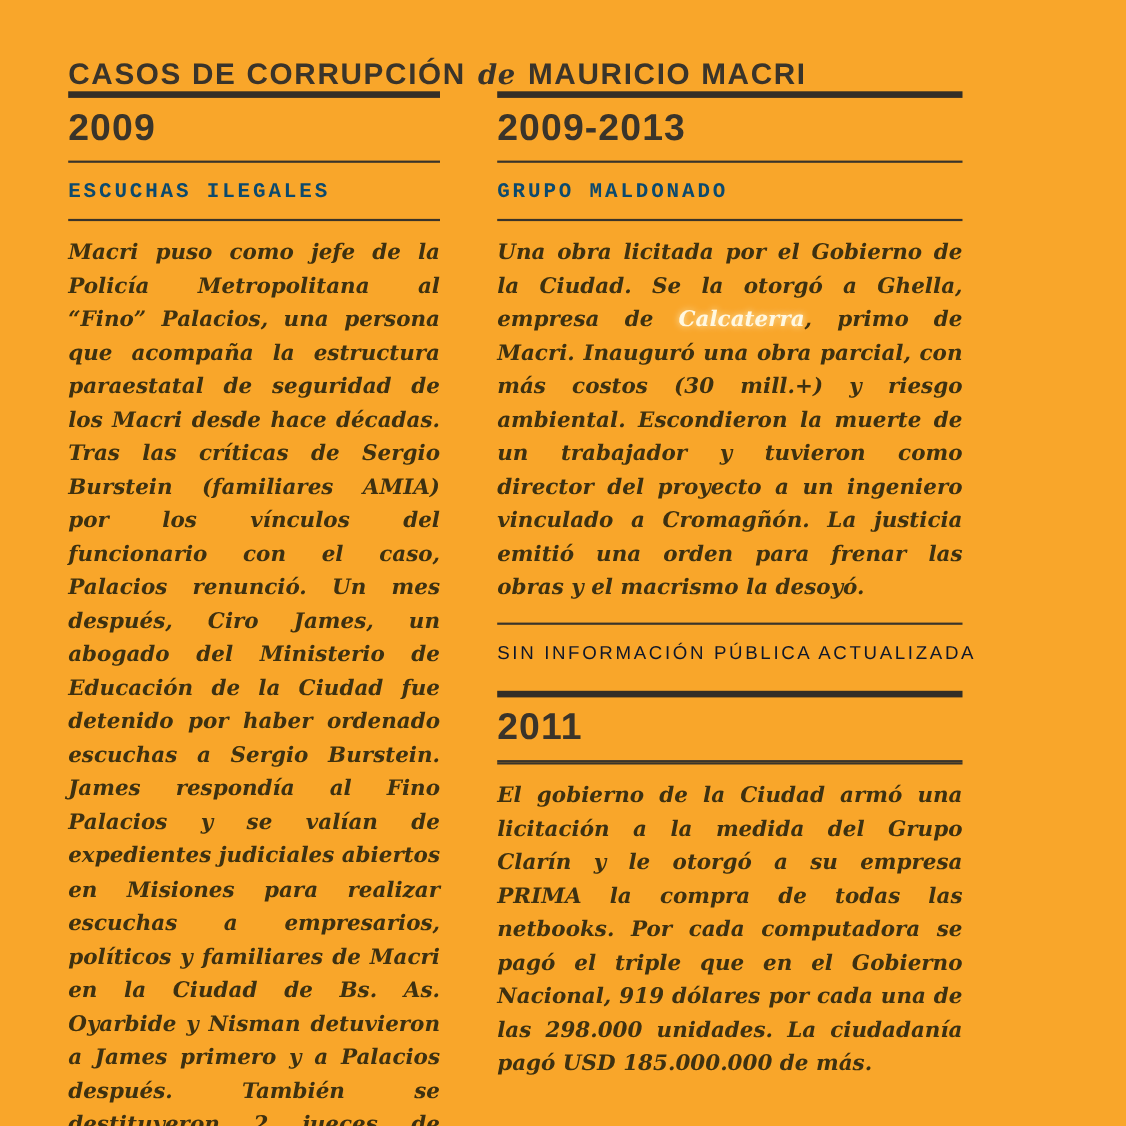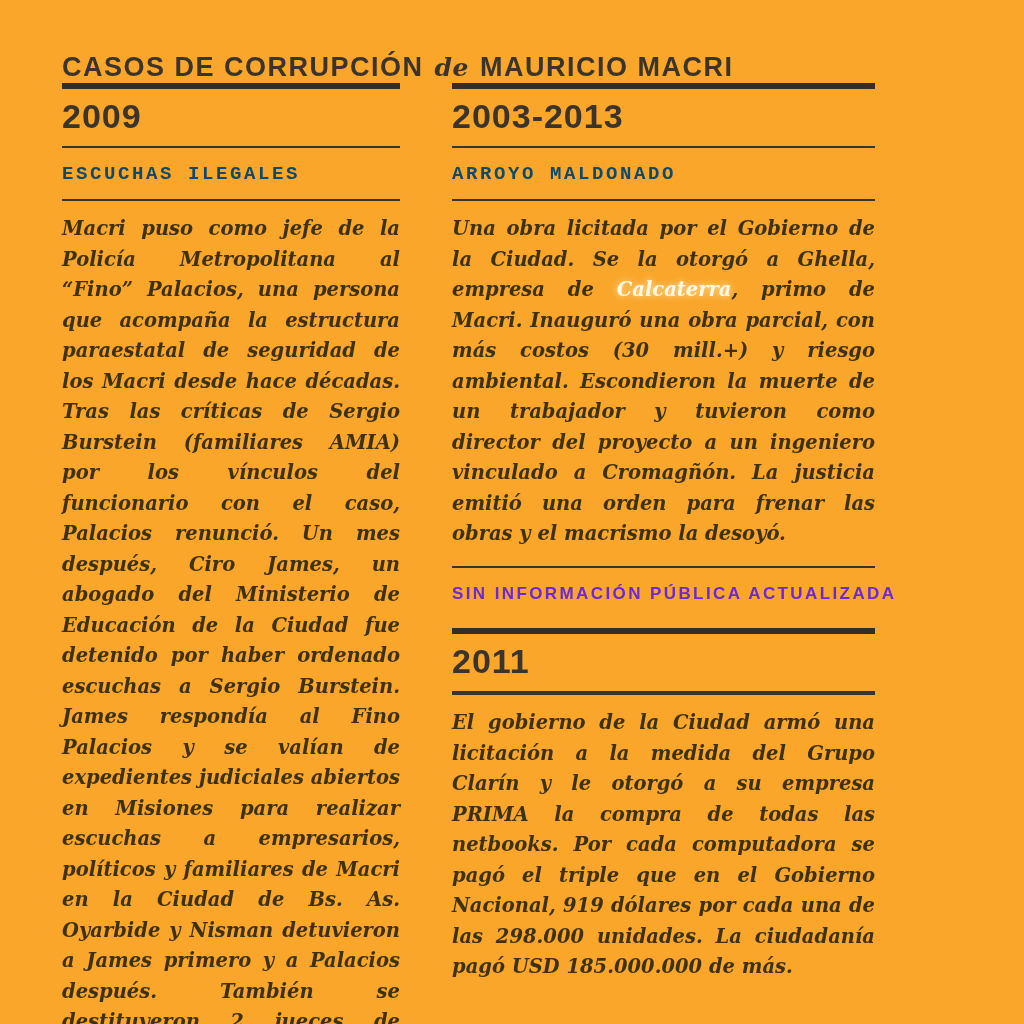--- a/index.html
+++ b/index.html
@@ -94,23 +94,23 @@
     text-align: justify;
     color: #3E3110;
     margin: 13px 0 0 0;
   }
   .hl {
     color: #FFF8E2;
     text-shadow: 0 0 7px rgba(255, 248, 215, 0.85);
   }
   .status {
     font-size: 17px;
-    font-weight: bold;
+    font-weight: normal;
     letter-spacing: 2.4px;
-    color: #6d28d9;
+    color: #0f172a;
     margin-top: 16px;
     white-space: nowrap;
   }
   .block-gap {
     margin-top: 24px;
   }
   .mt-16 { margin-top: 16px; }
 </style>
 </head>
 <body>
@@ -134,23 +134,23 @@
       <div class="case-title">ESCUCHAS ILEGALES</div>
       <div class="rule-thin"></div>
       <p class="body-text">Macri puso como jefe de la Policía Metropolitana al “Fino” Palacios, una persona que acompaña la estructura paraestatal de seguridad de los Macri desde hace décadas. Tras las críticas de Sergio Burstein (familiares AMIA) por los vínculos del funcionario con el caso, Palacios renunció. Un mes después, Ciro James, un abogado del Ministerio de Educación de la Ciudad fue detenido por haber ordenado escuchas a Sergio Burstein. James respondía al Fino Palacios y se valían de expedientes judiciales abiertos en Misiones para realizar escuchas a empresarios, políticos y familiares de Macri en la Ciudad de Bs. As. Oyarbide y Nisman detuvieron a James primero y a Palacios después. También se destituyeron 2 jueces de Posadas vinculados. La oposición armó en la legislatura una comisión investigadora. La defensa de Macri argumentó que desconocía las escuchas, que habían sido decisión del Fino y de Franco Macri. Sin embargo Macri quedó procesado en 2010.</p>
 
     </div>
 
     <div class="col">
 
       <div>
         <div class="rule-thick"></div>
-        <div class="year">2003-2013</div>
+        <div class="year">2009-2013</div>
         <div class="rule-thin"></div>
-        <div class="case-title">ARROYO MALDONADO</div>
+        <div class="case-title">GRUPO MALDONADO</div>
         <div class="rule-thin"></div>
         <p class="body-text"><span>Una obra licitada por el Gobierno de la Ciudad. Se la otorgó a Ghella, empresa de </span><span class="hl">Calcaterra</span><span>, primo de Macri. Inauguró una obra parcial, con más costos (30 mill.+) y riesgo ambiental. Escondieron la muerte de un trabajador y tuvieron como director del proyecto a un ingeniero vinculado a Cromagñón. La justicia emitió una orden para frenar las obras y el macrismo la desoyó.</span></p>
         <div class="rule-thin mt-16"></div>
         <div class="status">SIN INFORMACIÓN PÚBLICA ACTUALIZADA</div>
       </div>
 
       <div class="block-gap">
         <div class="rule-thick"></div>
         <div class="year">2011</div>
         <div class="rule-thin"></div>

